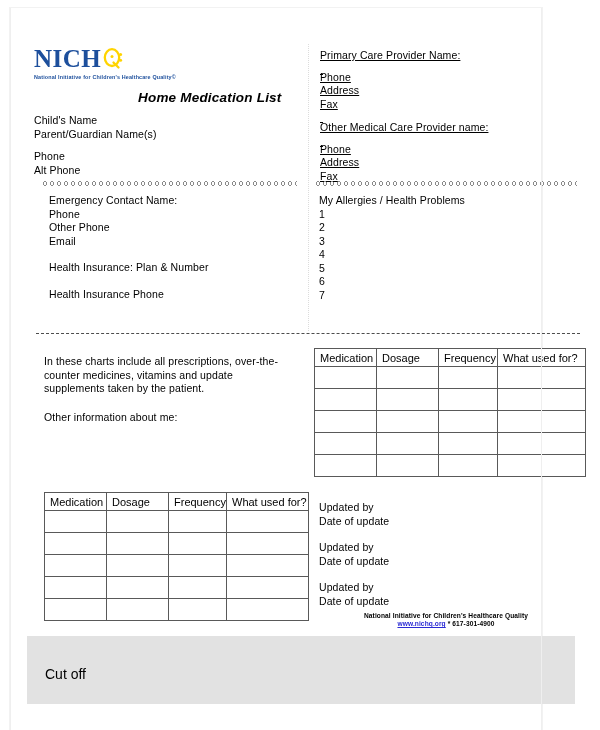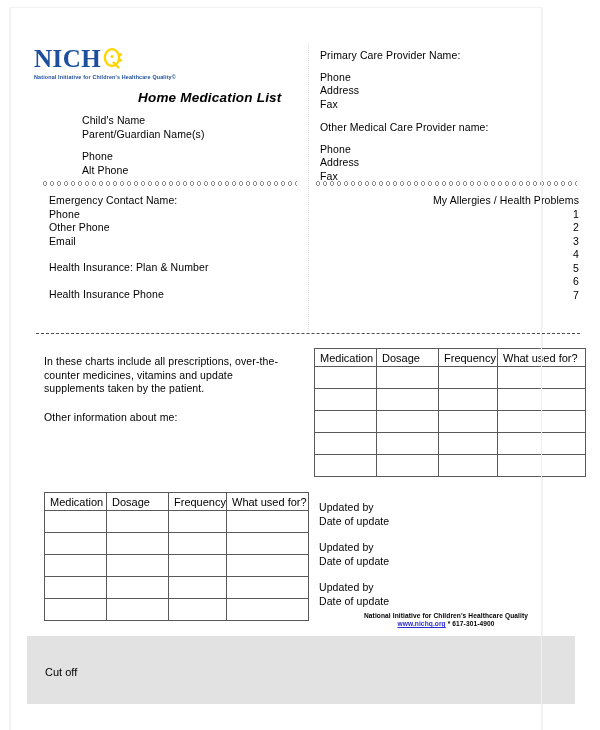--- a/index.html
+++ b/index.html
@@ -161,21 +161,21 @@
     left: 17px;
     top: 628px;
     width: 548px;
     height: 68px;
     background: #e2e2e2;
   }
   #cutoff-label {
     position: absolute;
     left: 18px;
     top: 30px;
-    font-size: 11px;
+    font-size: 14px;
     white-space: pre;
   }
 </style>
 </head>
 <body>
 
 <div id="page">
 
   <div class="abs" id="logo-block">
     <div id="logo-word">
@@ -188,29 +188,29 @@
           <circle cx="18.6" cy="6.6" r="1.5" fill="#ffd400"></circle>
           <circle cx="18.6" cy="12.2" r="1.5" fill="#ffd400"></circle>
         </svg>
       </span>
     </div>
     <div id="logo-tag">National Initiative for Children's Healthcare Quality©</div>
   </div>
 
   <div class="abs" id="doc-title">Home Medication List</div>
 
-  <div class="abs" style="left:24px; top:106px; width:255px;margin-left:48px;">
+  <div class="abs" style="left:24px; top:106px; width:255px;">
     <div class="txt label-line">Child's Name</div>
     <div class="txt label-line">Parent/Guardian Name(s)</div>
     <div class="txt label-line" style="height:9px;">&nbsp;</div>
     <div class="txt label-line">Phone</div>
     <div class="txt label-line">Alt Phone</div>
   </div>
 
-  <div class="abs" style="left:310px; top:41px; width:265px;">
+  <div class="abs" style="left:310px; top:41px; width:265px;text-decoration:underline;">
     <div class="txt label-line">Primary Care Provider Name:</div>
     <div class="txt label-line" style="height:8px;">&nbsp;</div>
     <div class="txt label-line">Phone</div>
     <div class="txt label-line">Address</div>
     <div class="txt label-line">Fax</div>
     <div class="txt label-line" style="height:10px;">&nbsp;</div>
     <div class="txt label-line">Other Medical Care Provider name:</div>
     <div class="txt label-line" style="height:8px;">&nbsp;</div>
     <div class="txt label-line">Phone</div>
     <div class="txt label-line">Address</div>
@@ -226,21 +226,21 @@
     <div class="txt label-line">Emergency Contact Name:</div>
     <div class="txt label-line">Phone</div>
     <div class="txt label-line">Other Phone</div>
     <div class="txt label-line">Email</div>
     <div class="txt label-line" style="height:13px;">&nbsp;</div>
     <div class="txt label-line">Health Insurance: Plan &amp; Number</div>
     <div class="txt label-line" style="height:13px;">&nbsp;</div>
     <div class="txt label-line">Health Insurance Phone</div>
   </div>
 
-  <div class="abs" style="left:309px; top:186px; width:260px;text-align:right;">
+  <div class="abs" style="left:309px; top:186px; width:260px;">
     <div class="txt label-line">My Allergies / Health Problems</div>
     <div>
       <div class="txt label-line">1</div>
       <div class="txt label-line">2</div>
       <div class="txt label-line">3</div>
       <div class="txt label-line">4</div>
       <div class="txt label-line">5</div>
       <div class="txt label-line">6</div>
       <div class="txt label-line">7</div>
     </div>

